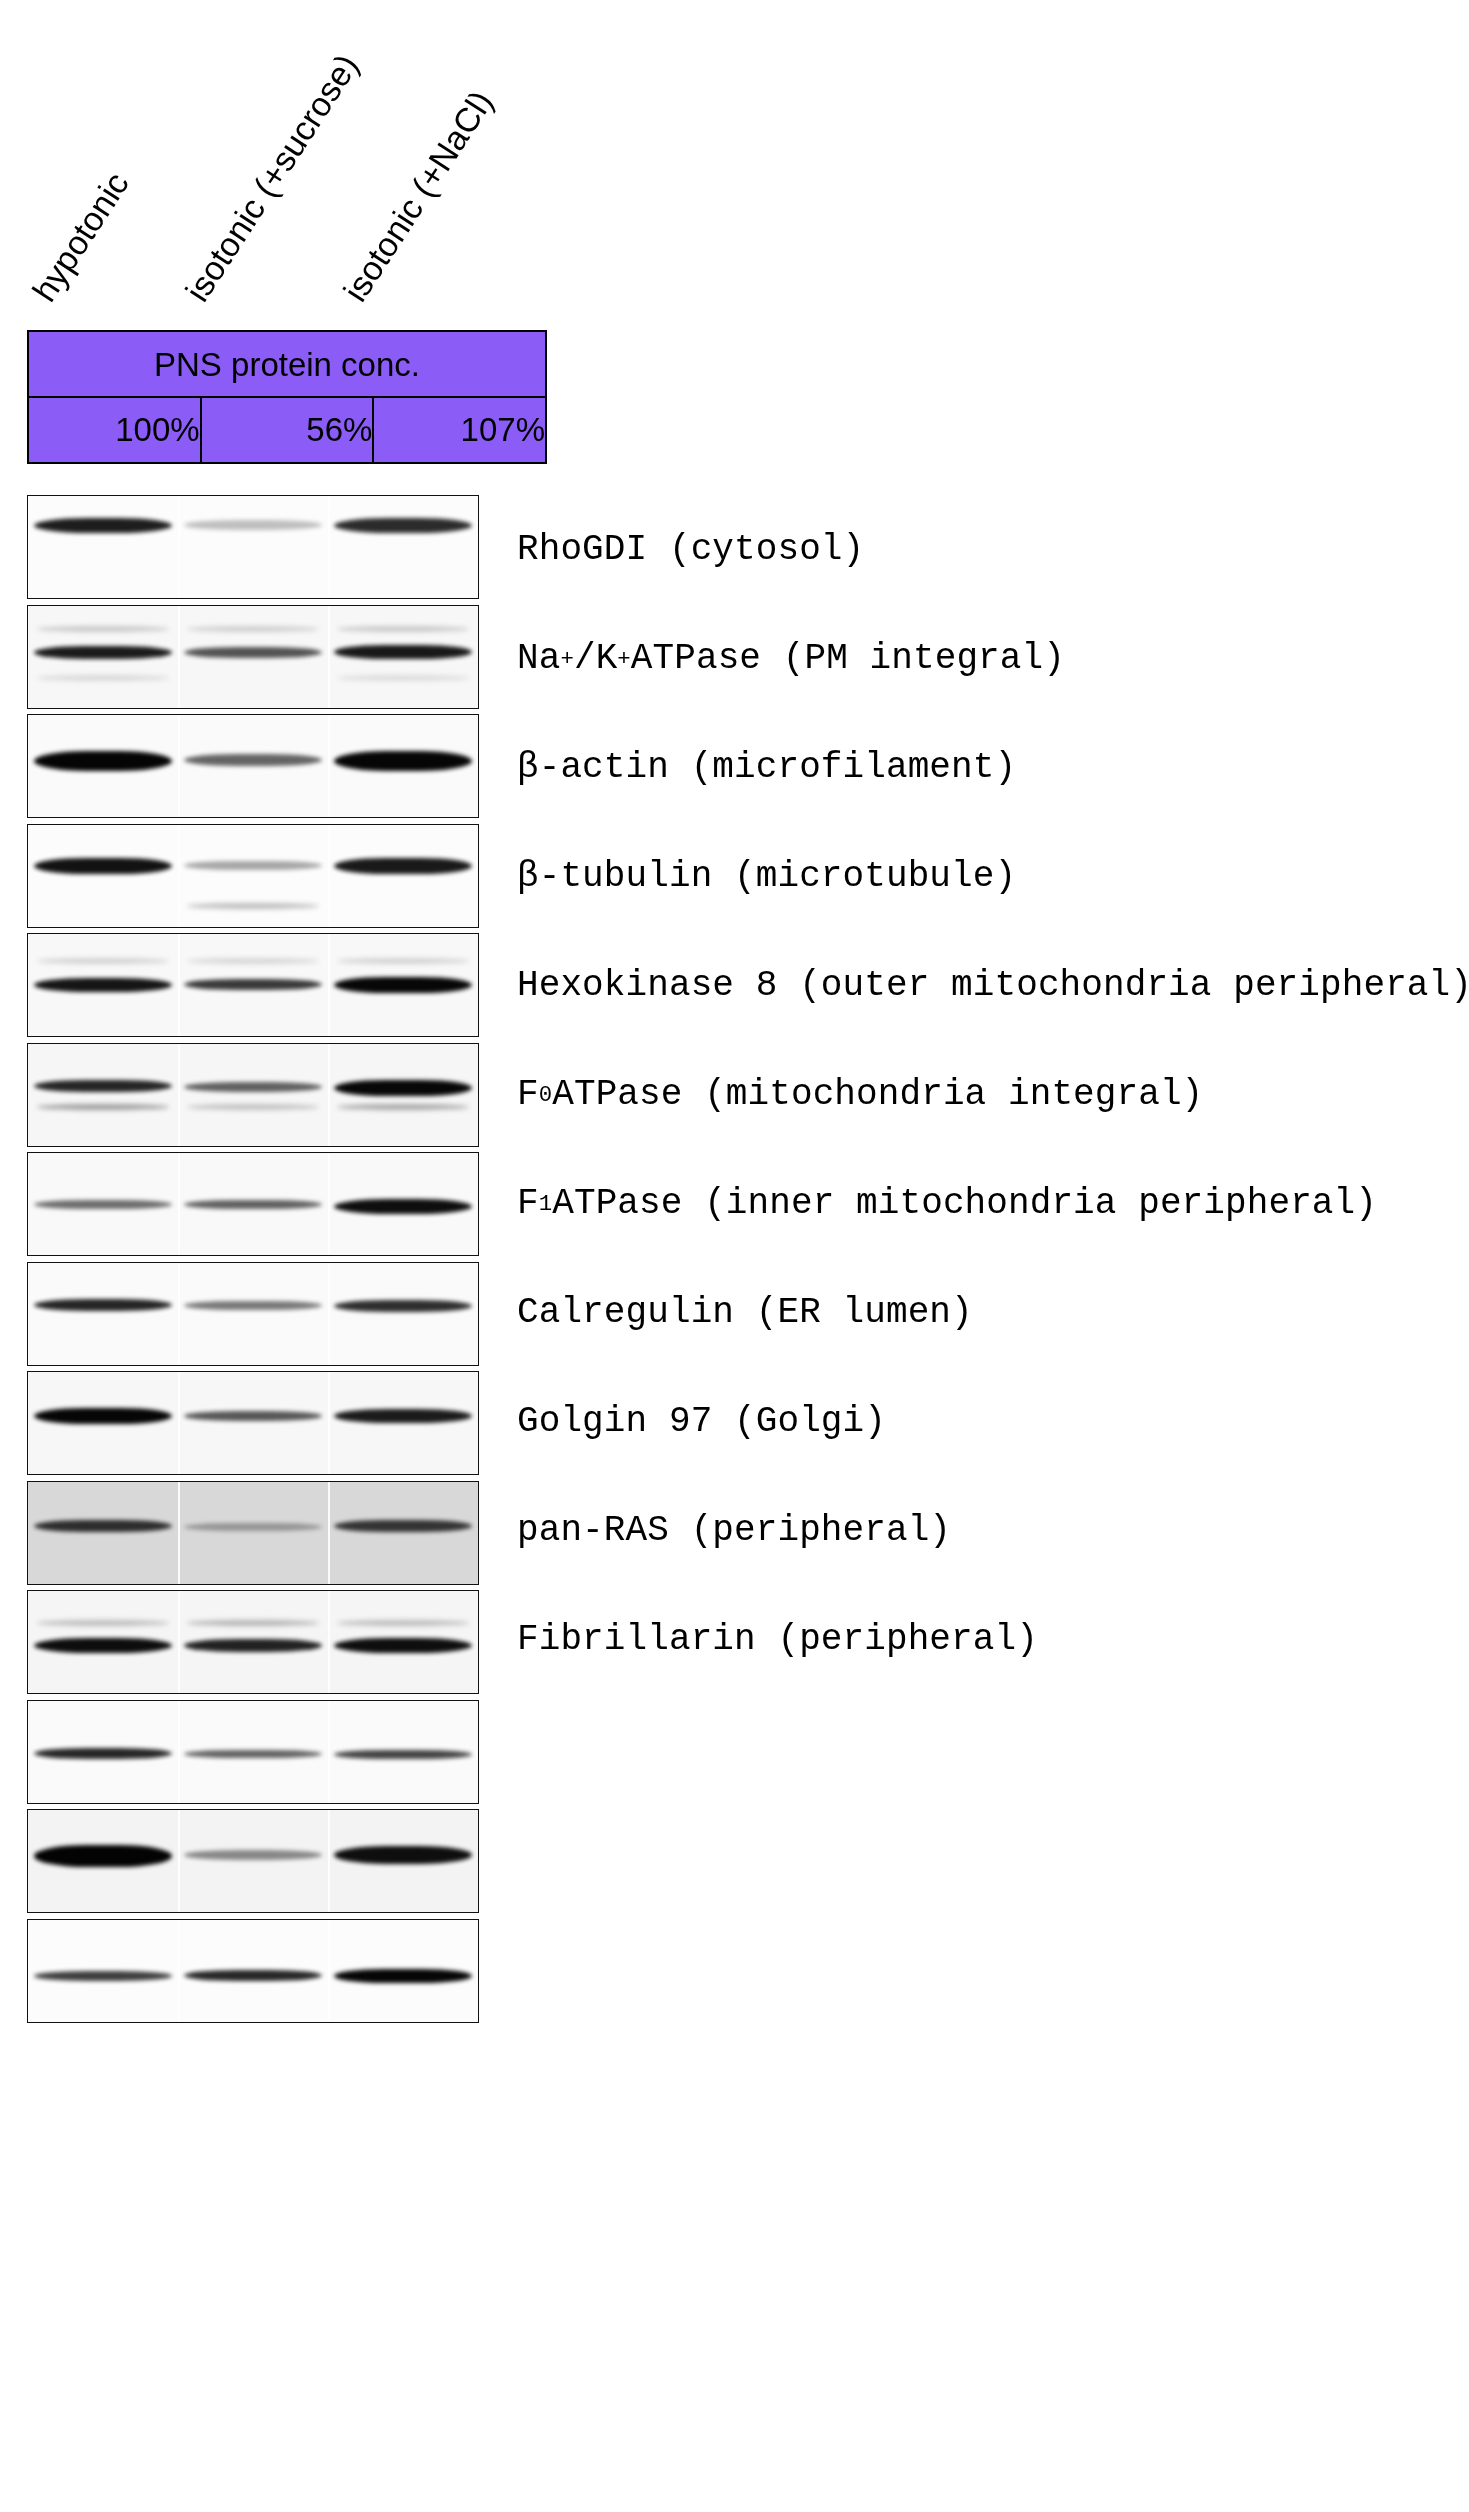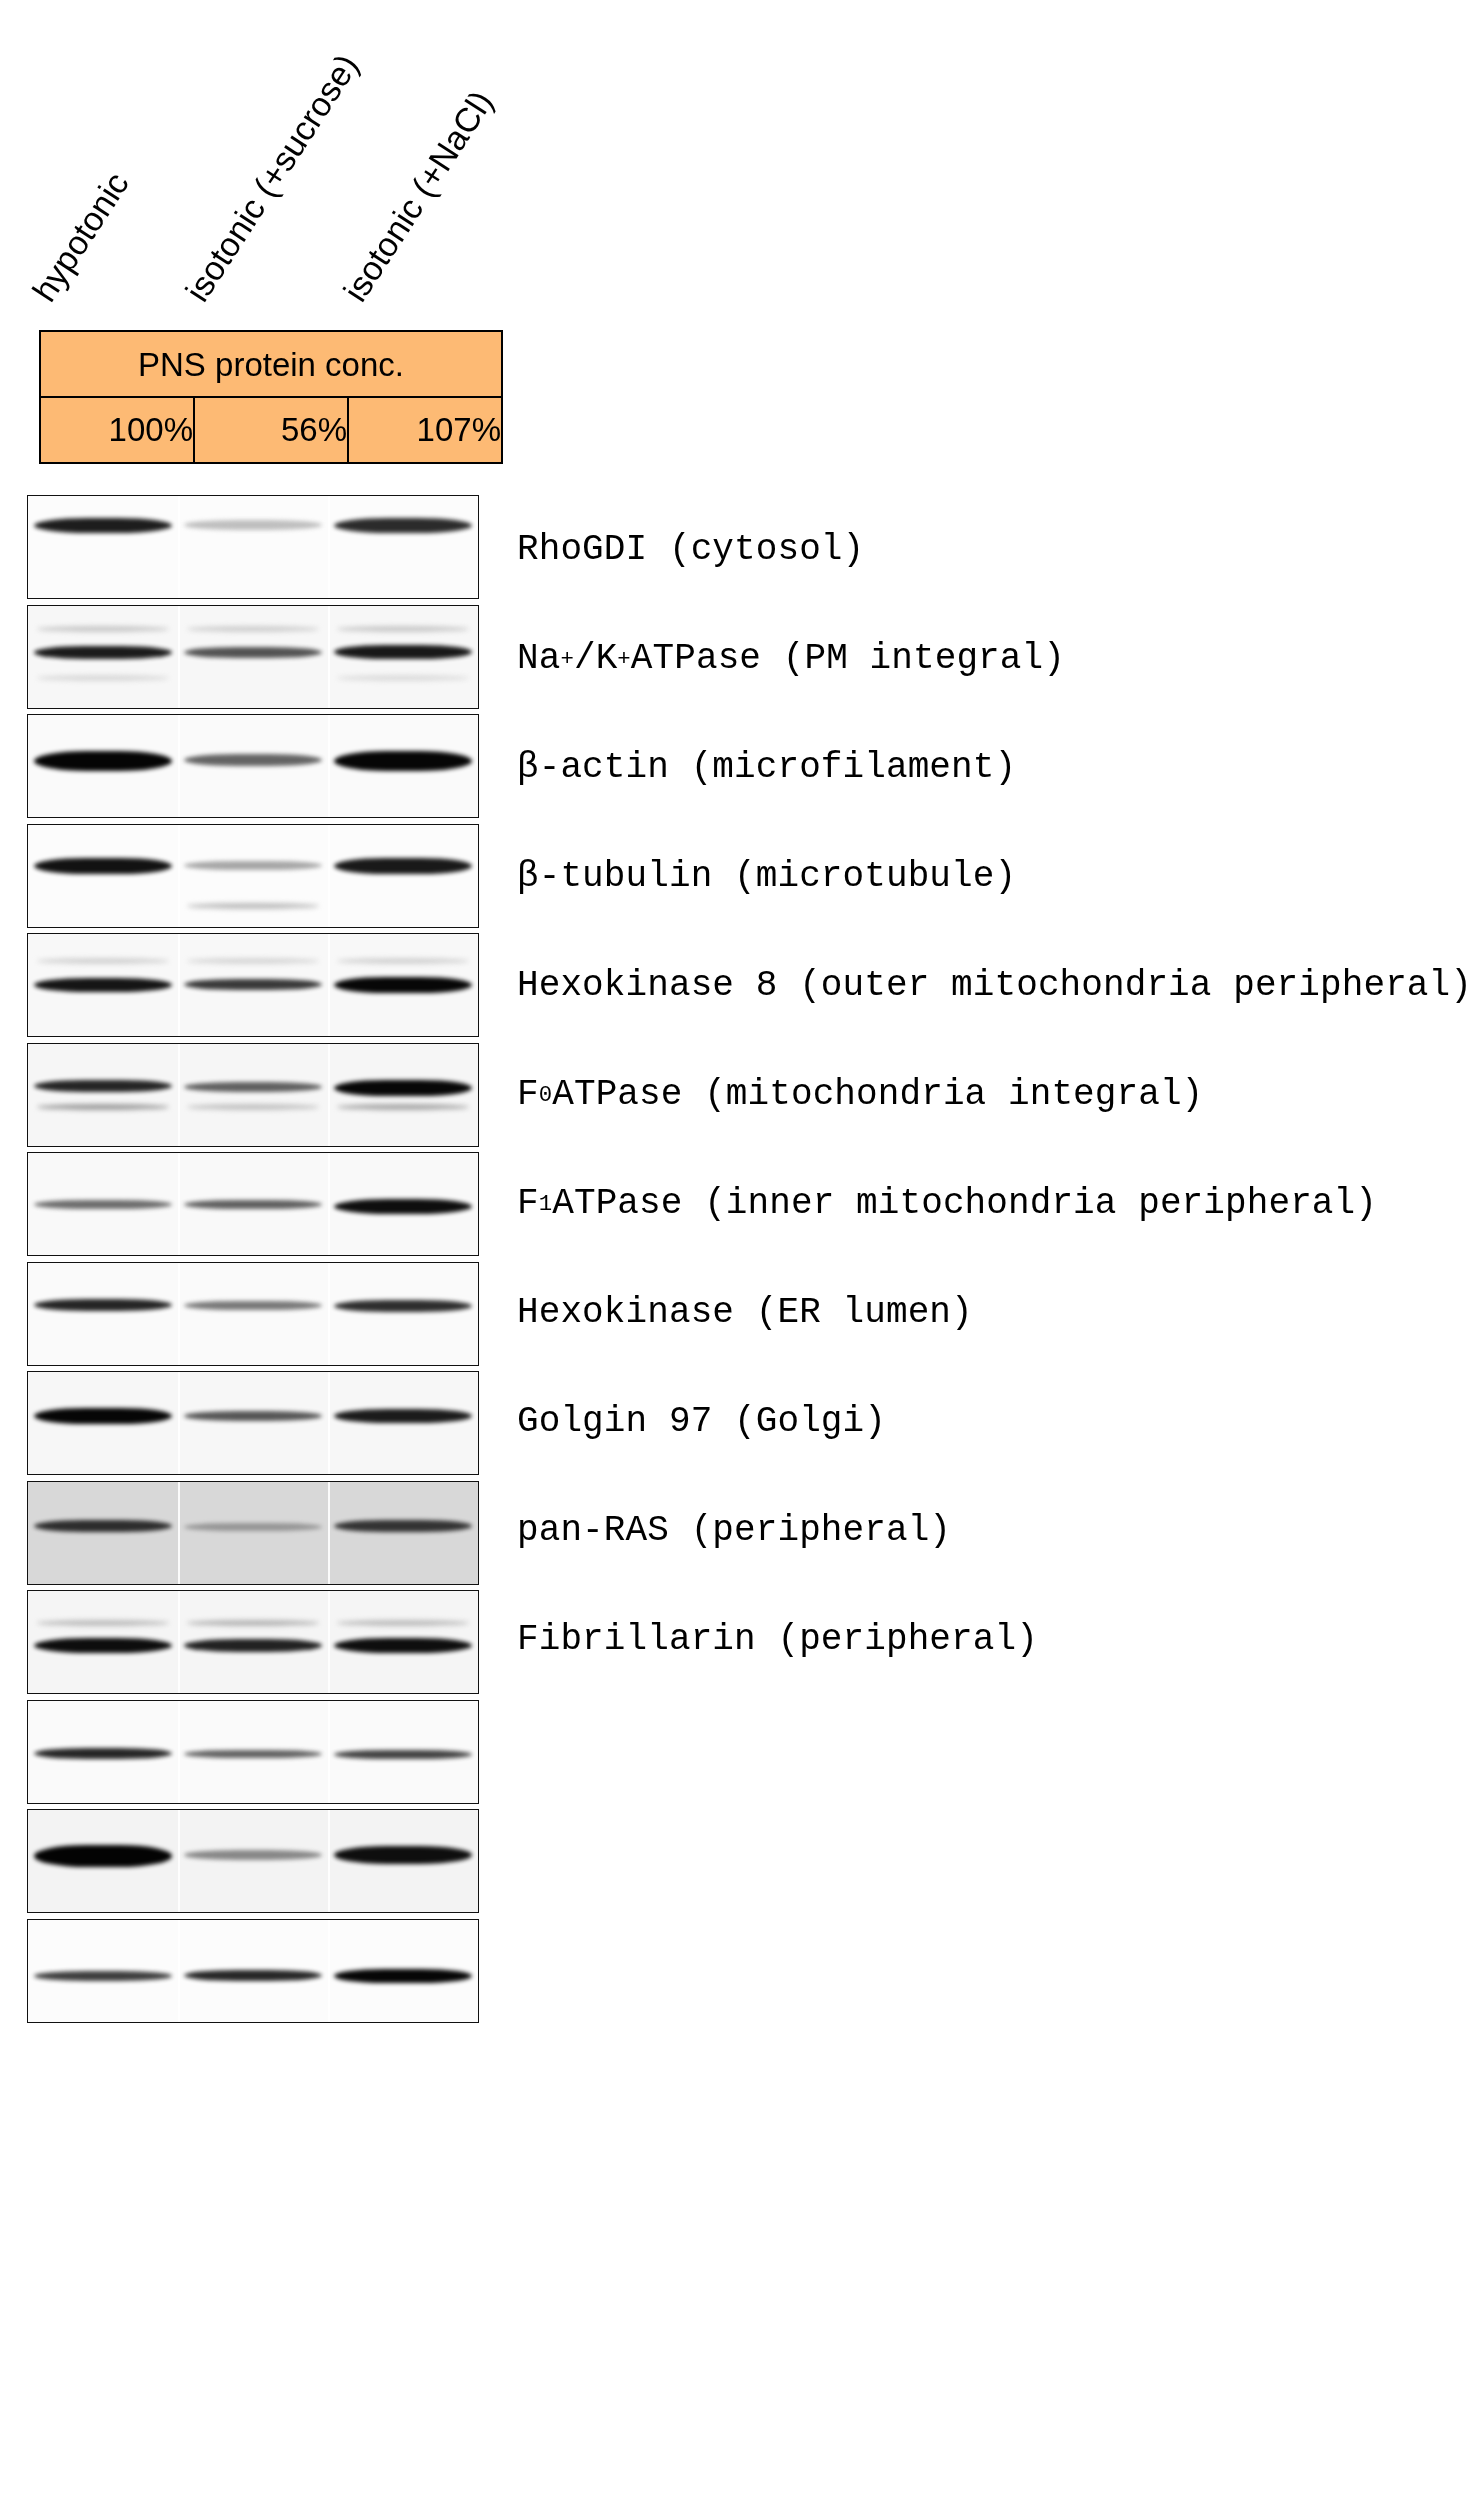--- a/index.html
+++ b/index.html
@@ -41,25 +41,24 @@
     transform-origin: left bottom;
     transform: rotate(-57deg);
     color: #000;
   }
 
   
   #conc-table {
     position: absolute;
     left: 27px;
     top: 330px;
-    width: 464px;
+    width: 520px;
     border: 2.7px solid #000;
     box-sizing: border-box;
-    background: #fdba74;
-    margin-left: 12px;
+    background: #8b5cf6;
   }
   #conc-title {
     height: 66px;
     line-height: 66px;
     text-align: center;
     font-size: 33px;
     border-bottom: 2.7px solid #000;
     box-sizing: border-box;
   }
   #conc-values {
@@ -372,20 +371,20 @@
       </div>
     </div>
   <div id="labels">
       <div class="blot-label">RhoGDI (cytosol)</div>
       <div class="blot-label">Na<sup>+</sup>/K<sup>+</sup> ATPase (PM integral)</div>
       <div class="blot-label">β-actin (microfilament)</div>
       <div class="blot-label">β-tubulin (microtubule)</div>
       <div class="blot-label">Hexokinase 8 (outer mitochondria peripheral)</div>
       <div class="blot-label">F<sub>0</sub> ATPase (mitochondria integral)</div>
       <div class="blot-label">F<sub>1</sub> ATPase (inner mitochondria peripheral)</div>
-      <div class="blot-label">Hexokinase (ER lumen)</div>
+      <div class="blot-label">Calregulin (ER lumen)</div>
       <div class="blot-label">Golgin 97 (Golgi)</div>
       <div class="blot-label">pan-RAS (peripheral)</div>
       <div class="blot-label">Fibrillarin (peripheral)</div>
     </div>
 
 </div>
 
 
 </body></html>

